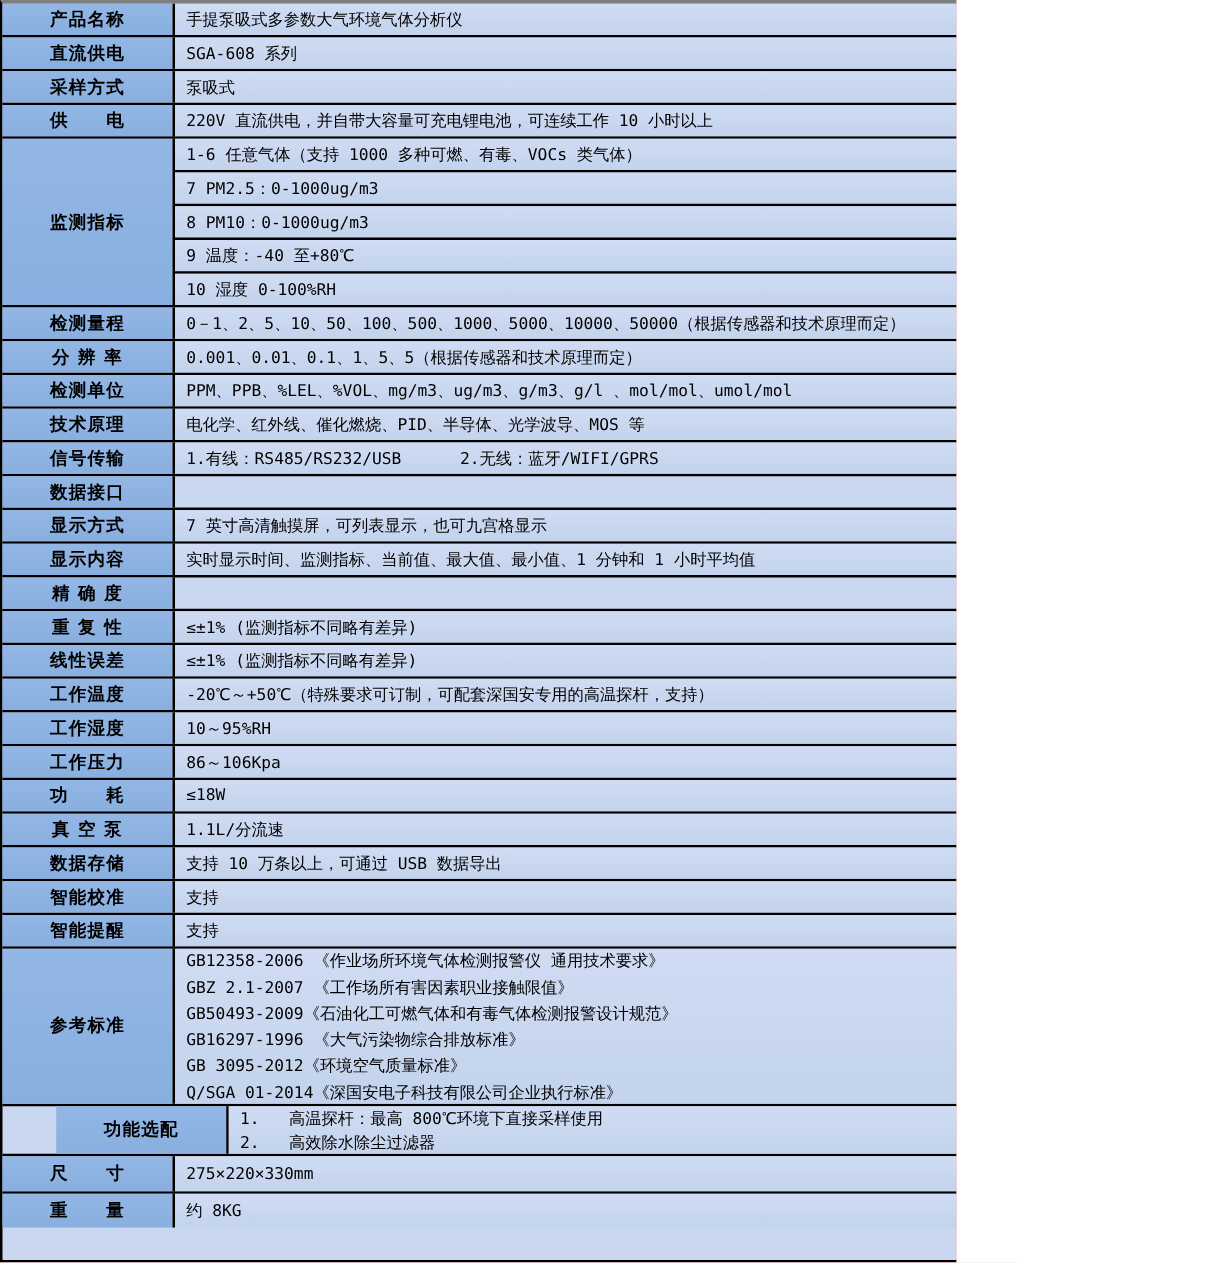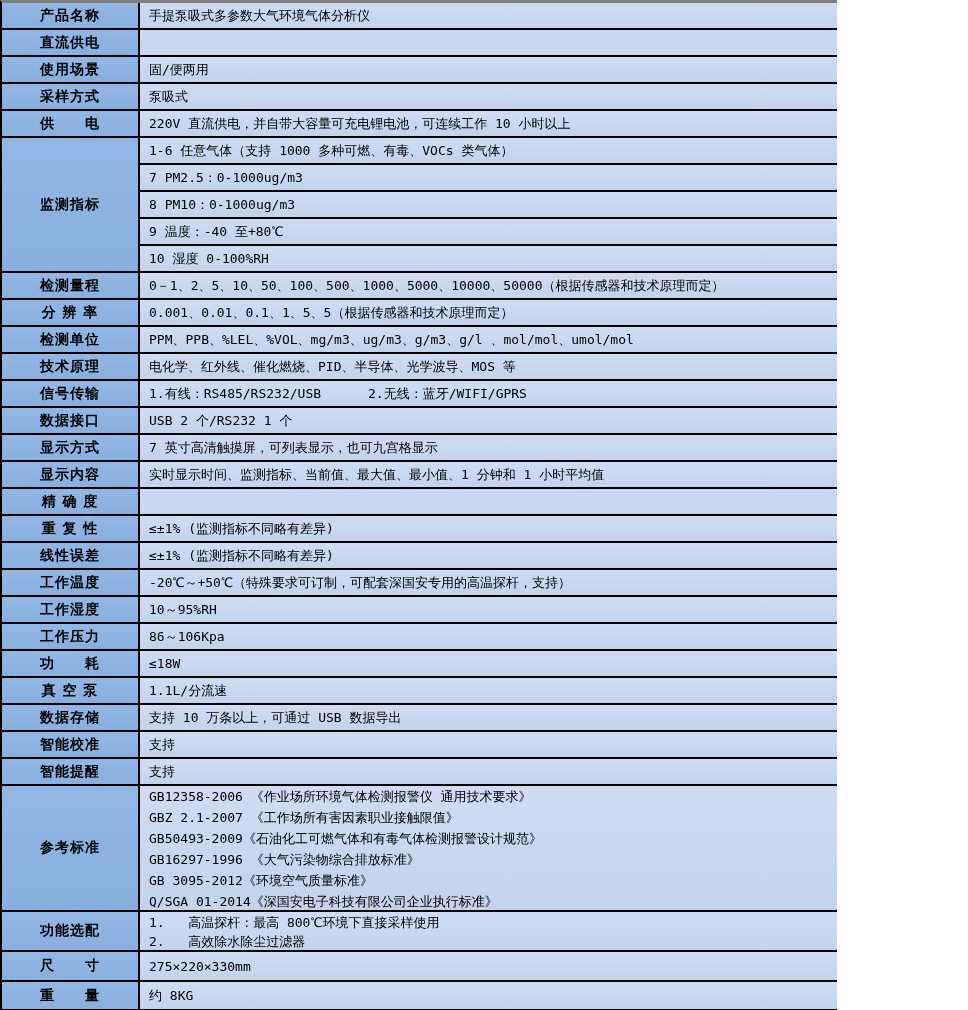--- a/index.html
+++ b/index.html
@@ -1,25 +1,25 @@
 <!DOCTYPE html>
 <html><head>
 <meta charset="utf-8">
 <style>
   html,body{margin:0;padding:0;background:#ffffff;}
-  .page{position:relative;width:837px;height:1010px;background:#ef4444;overflow:hidden;
+  .page{position:relative;width:765px;height:1010px;background:#ef4444;overflow:hidden;
         font-family:"DejaVu Sans", sans-serif;color:#000;}
   .spec-table{position:absolute;left:0;top:0;width:958px;height:1010px;box-sizing:border-box;
         border:2px solid #000;border-top:3px solid #7f7f7f;background:#c9d8f0;
         display:flex;flex-direction:column;}
   .row{display:flex;flex:0 0 auto;box-sizing:border-box;border-bottom:2px solid #000;height:27px;}
   .row:last-child{border-bottom:none;}
   .h135{height:135px;}
   .h126{height:126px;}
-  .h40{height:40px;}
+  .h40{height:40px;padding-left:43px;}
   .h30{height:30px;}
   .lab{flex:0 0 138px;width:138px;box-sizing:border-box;border-right:2px solid #000;
         background:linear-gradient(180deg,#93b7e5 0%,#88afdf 100%);
         display:flex;align-items:center;justify-content:center;
         font-weight:bold;font-size:14px;white-space:pre;letter-spacing:1px;}
   .val{flex:1 1 auto;box-sizing:border-box;background:linear-gradient(180deg,#cfdcf3 0%,#c3d3ec 100%);
         display:flex;align-items:center;padding-left:9px;
         font-family:"DejaVu Sans Mono", monospace;font-size:13px;white-space:pre;overflow:hidden;}
   .subs{flex-direction:column;align-items:stretch;padding:0;justify-content:flex-end;}
   .sub{flex:0 0 27px;height:27px;box-sizing:border-box;border-bottom:2px solid #000;
@@ -36,26 +36,23 @@
 <div class="page">
   <div class="spec-table">
 
     <div class="row">
       <div class="lab">产品名称</div>
       <div class="val">手提泵吸式多参数大气环境气体分析仪</div>
     </div>
 
     <div class="row">
       <div class="lab">直流供电</div>
+      <div class="val">SGA-608 系列</div>
     </div>
 
-    <div class="row">
-      <div class="lab">使用场景</div>
-      <div class="val">固/便两用</div>
-    </div>
 
     <div class="row">
       <div class="lab">采样方式</div>
       <div class="val">泵吸式</div>
     </div>
 
     <div class="row">
       <div class="lab">供　　电</div>
       <div class="val">220V 直流供电，并自带大容量可充电锂电池，可连续工作 10 小时以上</div>
     </div>
@@ -91,21 +88,20 @@
       <div class="val">电化学、红外线、催化燃烧、PID、半导体、光学波导、MOS 等</div>
     </div>
 
     <div class="row">
       <div class="lab">信号传输</div>
       <div class="val">1.有线：RS485/RS232/USB      2.无线：蓝牙/WIFI/GPRS</div>
     </div>
 
     <div class="row">
       <div class="lab">数据接口</div>
-      <div class="val">USB 2 个/RS232 1 个</div>
     </div>
 
     <div class="row">
       <div class="lab">显示方式</div>
       <div class="val">7 英寸高清触摸屏，可列表显示，也可九宫格显示</div>
     </div>
 
     <div class="row">
       <div class="lab">显示内容</div>
       <div class="val">实时显示时间、监测指标、当前值、最大值、最小值、1 分钟和 1 小时平均值</div>

